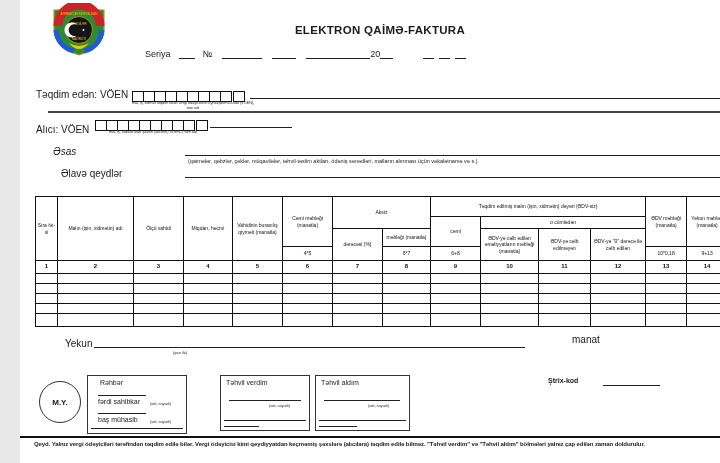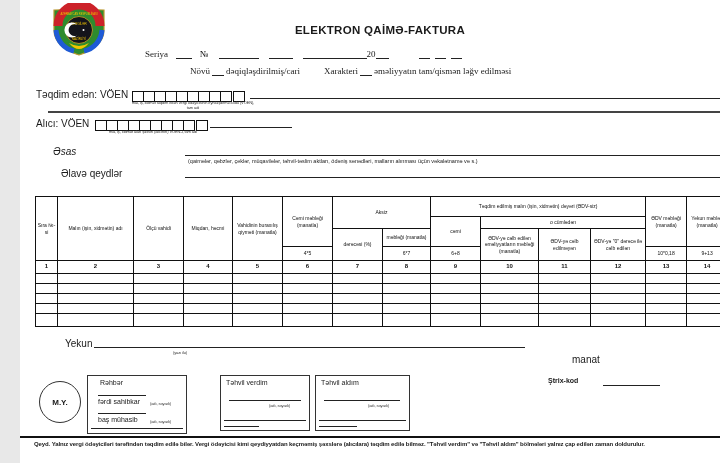--- a/index.html
+++ b/index.html
@@ -1,21 +1,21 @@
 <!DOCTYPE html>
 <html><head>
 <meta charset="utf-8">
 <style>
   html,body{margin:0;padding:0;background:#e8e8e8;}
   .page{position:relative;width:720px;height:463px;background:#ffffff;
         font-family:"Liberation Sans",sans-serif;color:#1a1a1a;overflow:hidden;margin-left:20px;}
   .abs{position:absolute;}
   .u{display:inline-block;border-bottom:1px solid #222;height:9px;vertical-align:baseline;}
   .hline{position:absolute;background:#222;height:1px;}
-  .row{display:flex;align-items:flex-start;font-family:Liberation Serif, serif;}
+  .row{display:flex;align-items:flex-start;}
   .lbl8{font-size:10px;}
   .lbl9{font-size:9px;}
   .cap4{font-size:4px;color:#333;letter-spacing:-0.1px;}
   .cap5{font-size:5.5px;color:#222;}
   .voen-box{display:inline-block;width:10px;height:9px;border:1px solid #111;margin-right:-1px;background:#fff;}
   .title{font-size:11.5px;font-weight:bold;letter-spacing:0.3px;text-align:center;width:100%;}
   table.grid{border-collapse:collapse;table-layout:fixed;width:692px;border:1.5px solid #111;}
   .grid td{border:1px solid #111;font-size:5px;line-height:1.25;text-align:center;
            vertical-align:middle;padding:0 1px;overflow:hidden;color:#111;}
   .grid tr.nrow td{font-size:6px;font-weight:bold;border-top:1.5px solid #111;border-bottom:1.5px solid #111;height:12px;}
@@ -59,40 +59,31 @@
     <span class="u" style="width:24px;margin-right:10px;"></span>
     <span class="u" style="width:64px;"></span>
     <span>20</span>
     <span class="u" style="width:13px;"></span>
     <span style="width:30px;"></span>
     <span class="u" style="width:11px;margin-right:5px;"></span>
     <span class="u" style="width:11px;margin-right:5px;"></span>
     <span class="u" style="width:11px;"></span>
   </div>
 
-  <div class="abs row lbl9" style="left:170px;top:66px;">
-    <span>Növü</span>
-    <span class="u" style="width:12px;margin:0 2px;"></span>
-    <span>dəqiqləşdirilmiş/cari</span>
-    <span style="width:24px;"></span>
-    <span>Xarakteri</span>
-    <span class="u" style="width:12px;margin:0 2px;"></span>
-    <span>əməliyyatın tam/qismən ləğv edilməsi</span>
-  </div>
 
   <div class="abs lbl8" style="left:16px;top:89px;">Təqdim edən: VÖEN</div>
   <div class="abs" style="left:112px;top:88px;">
     <span class="voen-box"></span><span class="voen-box"></span><span class="voen-box"></span><span class="voen-box"></span><span class="voen-box"></span><span class="voen-box"></span><span class="voen-box"></span><span class="voen-box"></span><span class="voen-box"></span><span class="voen-box" style="margin-left:2px;"></span>
   </div>
   <div class="hline" style="left:230px;top:98px;width:480px;"></div>
   <div class="abs cap4" style="left:110px;top:100px;width:126px;text-align:center;">mal, iş, xidmət təqdim edən vergi ödəyicisinin eyniləşdirmə kodu (VÖEN), tam adı</div>
 
   <div class="hline" style="left:28px;top:111px;width:684px;height:1.5px;background:#444;"></div>
 
-  <div class="abs lbl8" style="left:16px;top:118px;text-align:right;">Alıcı: VÖEN</div>
+  <div class="abs lbl8" style="left:16px;top:124px;text-align:right;">Alıcı: VÖEN</div>
   <div class="abs" style="left:75px;top:117px;">
     <span class="voen-box"></span><span class="voen-box"></span><span class="voen-box"></span><span class="voen-box"></span><span class="voen-box"></span><span class="voen-box"></span><span class="voen-box"></span><span class="voen-box"></span><span class="voen-box"></span><span class="voen-box" style="margin-left:2px;"></span>
   </div>
   <div class="hline" style="left:190px;top:127px;width:82px;"></div>
   <div class="abs cap4" style="left:73px;top:129px;width:120px;text-align:center;">mal, iş, xidmət alan şəxsin (alıcının) VÖEN-i, tam adı</div>
 
   <div class="abs lbl8" style="left:33px;top:146px;font-style:italic;">Əsas</div>
   <div class="hline" style="left:165px;top:155px;width:545px;"></div>
   <div class="abs cap5" style="left:168px;top:158px;">(qaimələr, qəbzlər, çeklər, müqavilələr, təhvil-təslim aktları, ödəniş sənədləri, malların alınması üçün vəkalətnamə və s.)</div>
 
@@ -242,21 +233,21 @@
           <td></td>
           <td></td>
           <td></td>
         </tr>
   </tbody>
     </table>
 
   <div class="abs lbl8" style="left:45px;top:338px;">Yekun</div>
   <div class="hline" style="left:74px;top:347px;width:431px;"></div>
   <div class="abs cap4" style="left:130px;top:350px;width:60px;text-align:center;">(yazı ilə)</div>
-  <div class="abs lbl8" style="left:508px;top:354px;padding-left:44px;">manat</div>
+  <div class="abs lbl8" style="left:508px;top:334px;padding-left:44px;">manat</div>
 
   <div class="circle" style="left:19px;top:381px;">
     <span>M.Y.</span>
   </div>
 
   <div class="sigbox" style="left:67px;top:375px;width:98px;height:57px;">
     <div class="abs" style="left:12px;top:3px;font-size:7px;">Rəhbər</div>
     <div class="hline" style="left:10px;top:19px;width:48px;"></div>
     <div class="abs" style="left:10px;top:22px;font-size:7px;">fərdi sahibkar</div>
     <div class="abs cap4" style="left:62px;top:25px;">(adı, soyadı)</div>

